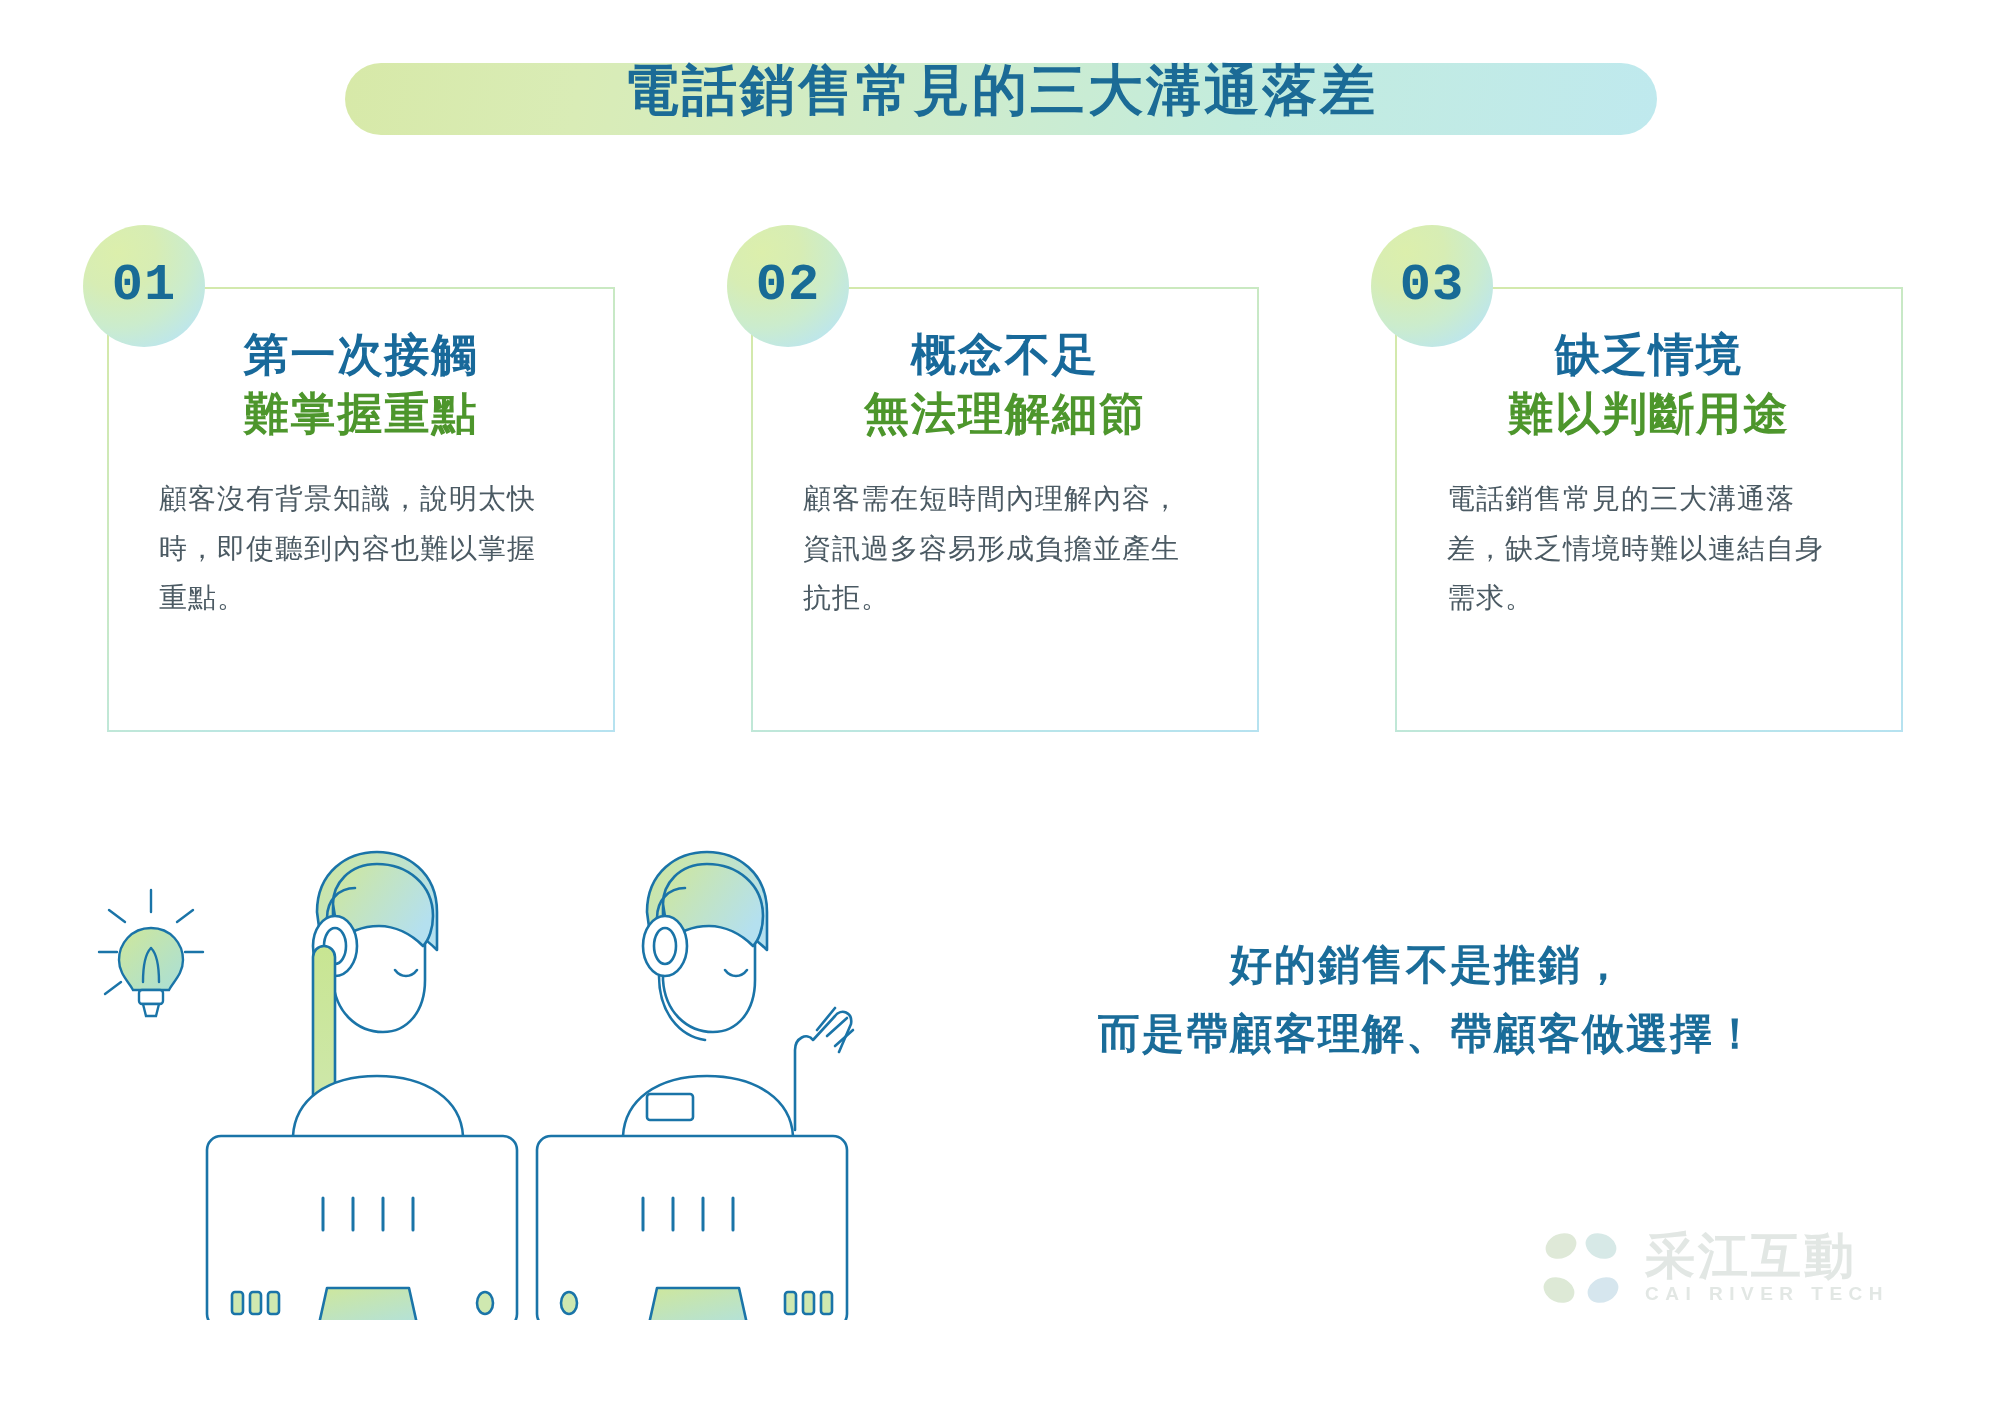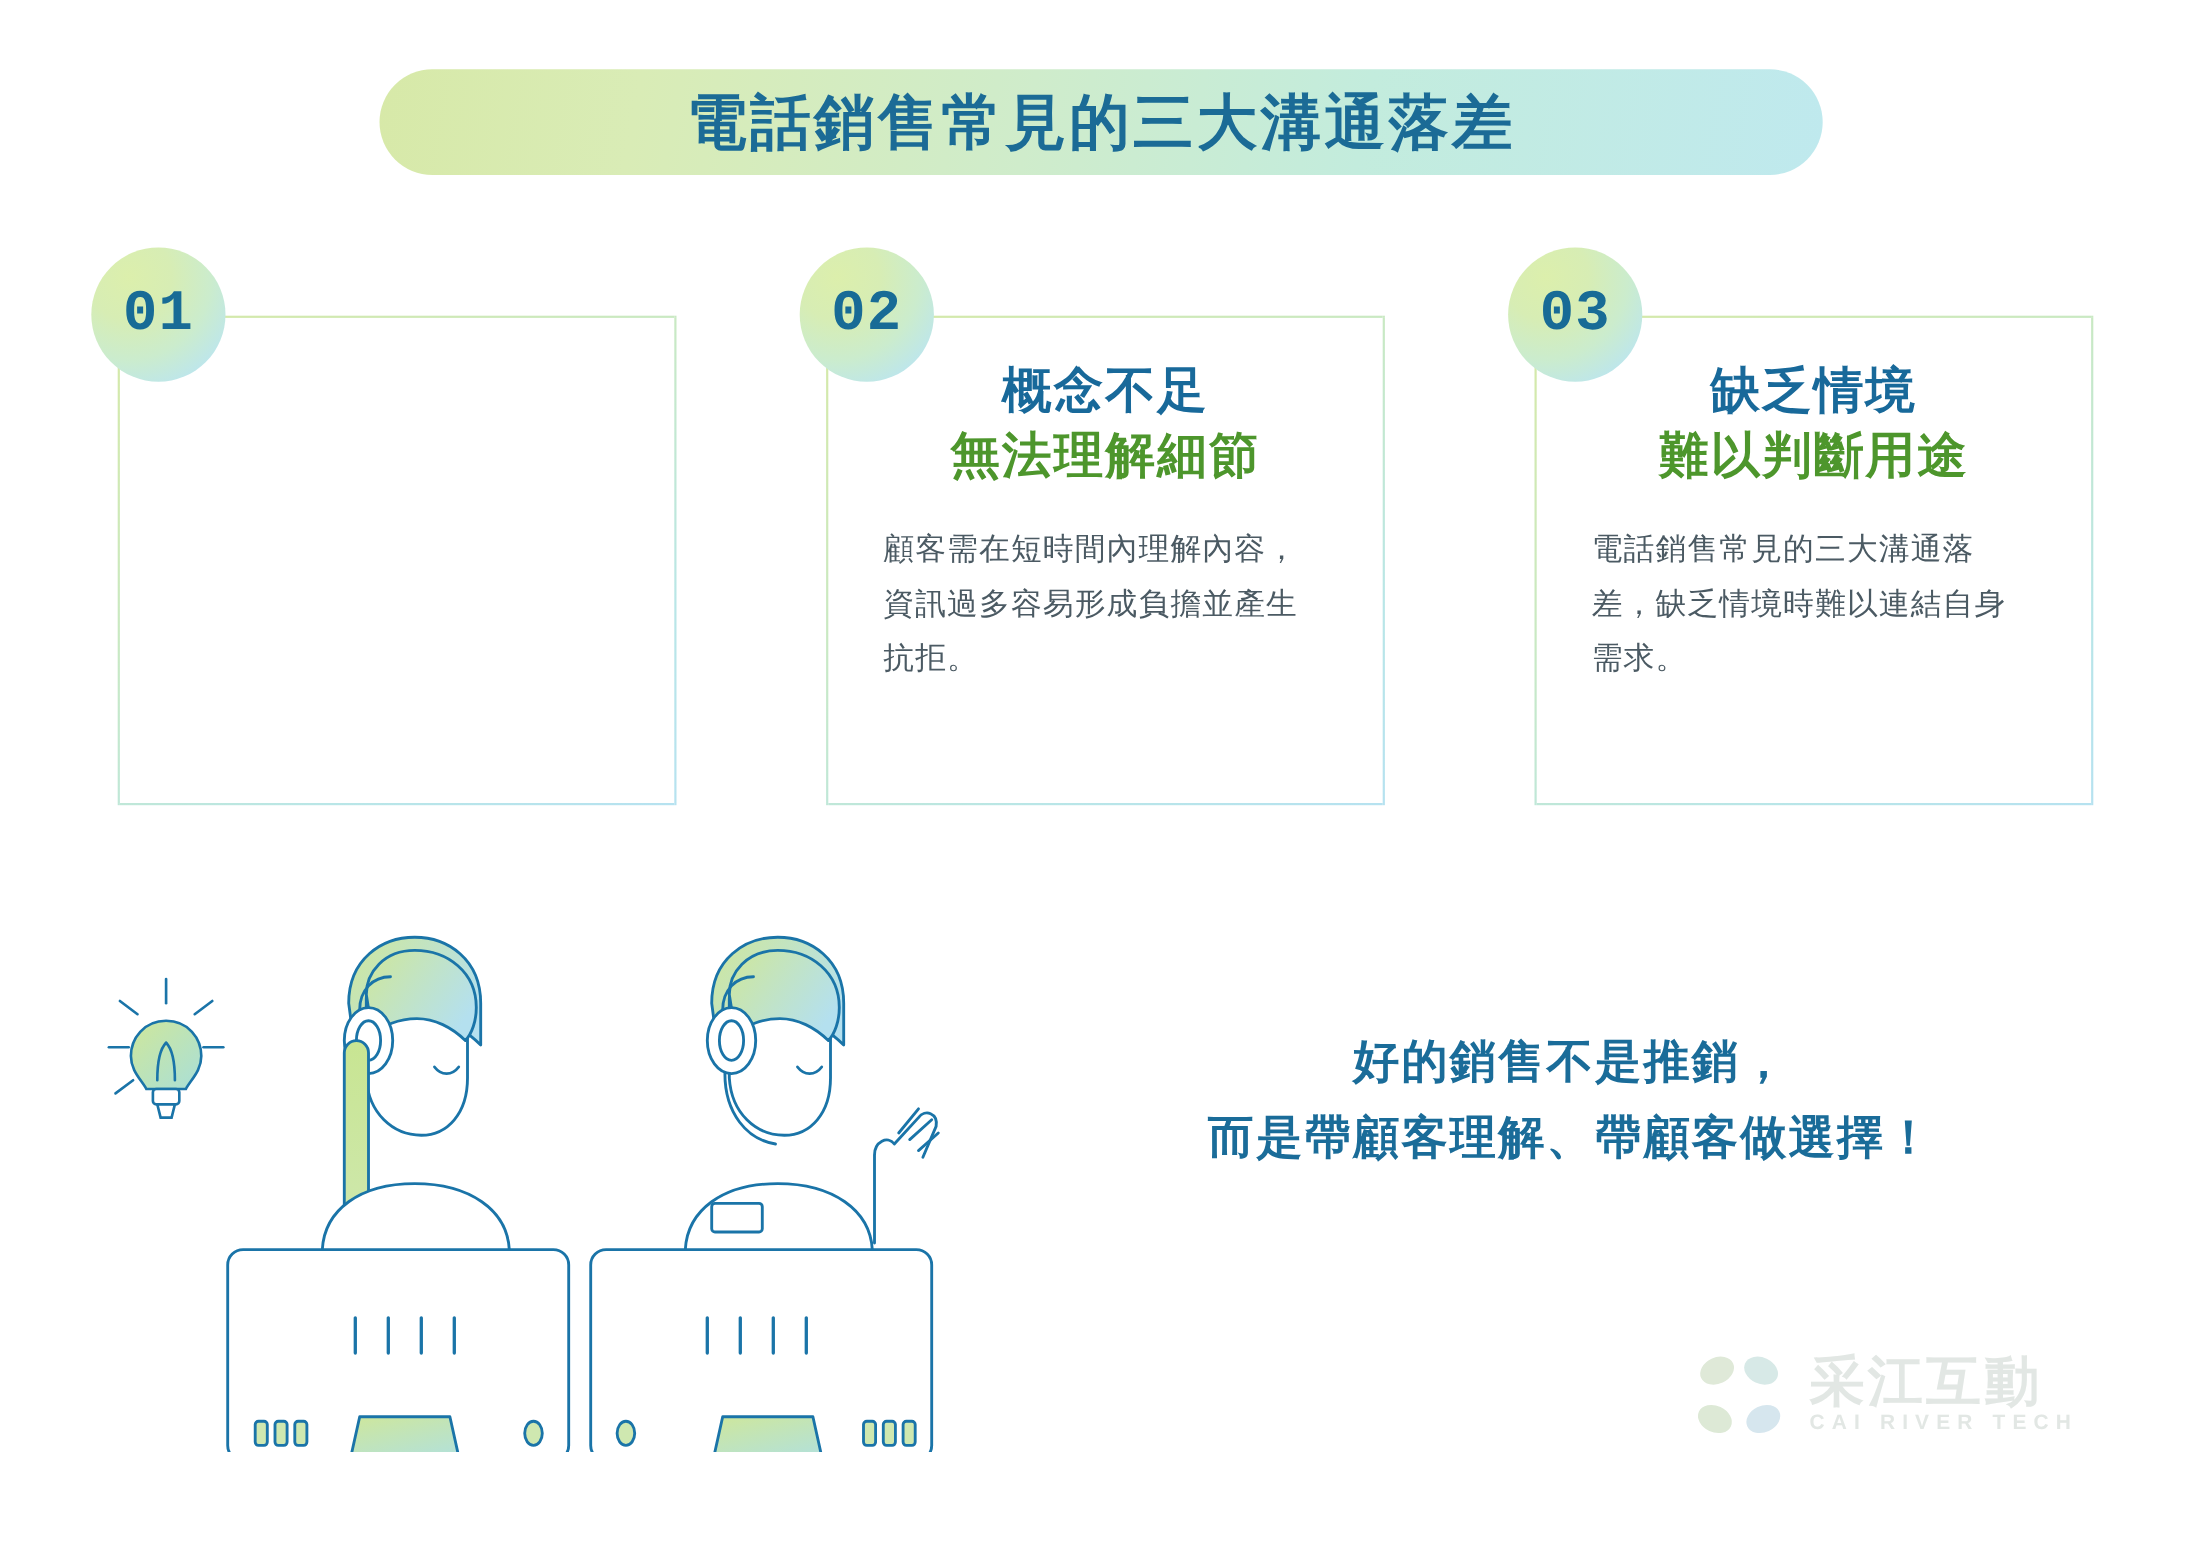--- a/index.html
+++ b/index.html
@@ -14,25 +14,25 @@
     overflow: hidden;
     position: relative;
   }
 
   
   #title-banner {
     position: absolute;
     left: 345px;
     top: 63px;
     width: 1312px;
-    height: 96px;
+    height: 72px;
     border-radius: 48px;
     background: linear-gradient(100deg, #d7e9a8 0%, #d9ecb6 18%, #cfeccb 45%, #c3ecdd 68%, #bfe9ee 100%);
     display: flex;
-    align-items: center;
+    align-items: flex-start;
     justify-content: center;
   }
   #title-text {
     font-size: 55px;
     font-weight: bold;
     color: #1b6b96;
     letter-spacing: 3px;
     line-height: 1;
     white-space: nowrap;
   }
@@ -185,20 +185,25 @@
 <body>
 
 <div id="title-banner">
   <div id="title-text">電話銷售常見的三大溝通落差</div>
 </div>
 
 <div id="cards-row">
 
   <div class="card-wrap c0">
     <div class="card-box c0"></div>
+    <div class="card-inner">
+      <div class="card-title-1">第一次接觸</div>
+      <div class="card-title-2">難掌握重點</div>
+      <div class="card-body">顧客沒有背景知識，說明太快時，即使聽到內容也難以掌握重點。</div>
+    </div>
     <div class="card-badge">
       <span class="card-badge-num">01</span>
     </div>
   </div>
 
   <div class="card-wrap c1">
     <div class="card-box c1"></div>
     <div class="card-inner">
       <div class="card-title-1">概念不足</div>
       <div class="card-title-2">無法理解細節</div>

